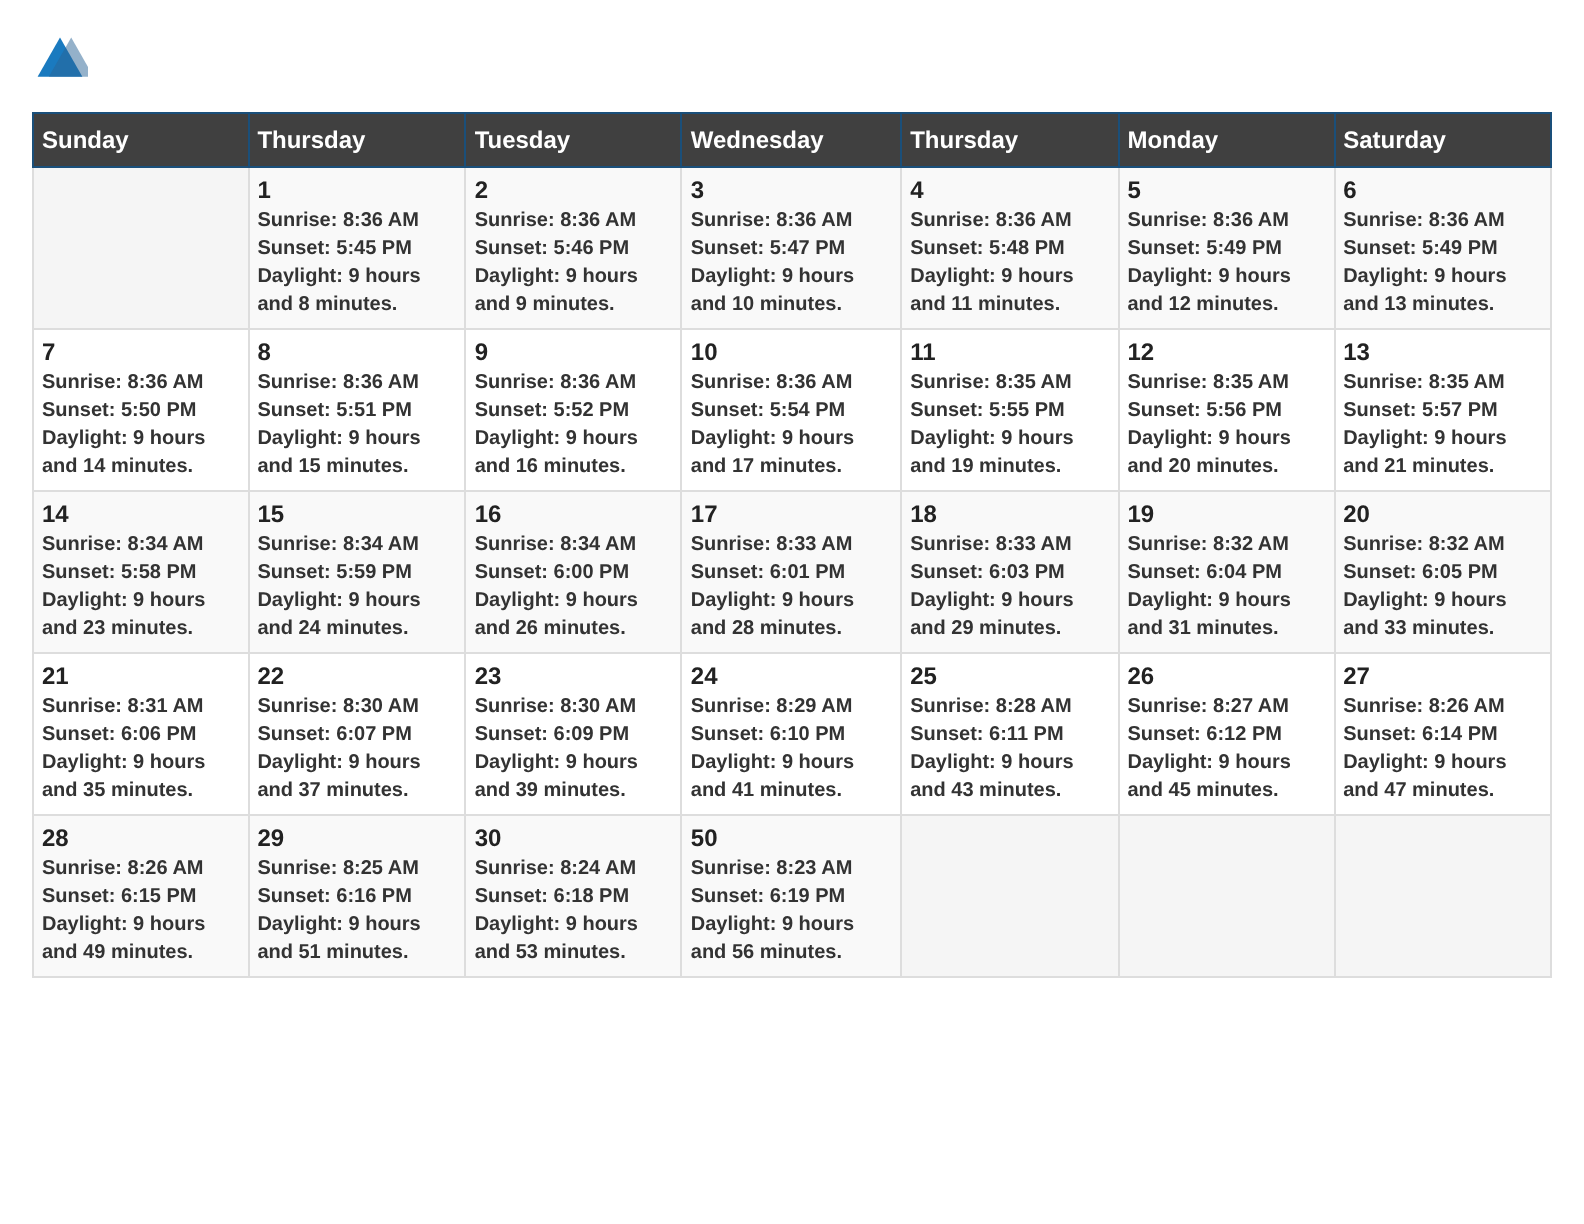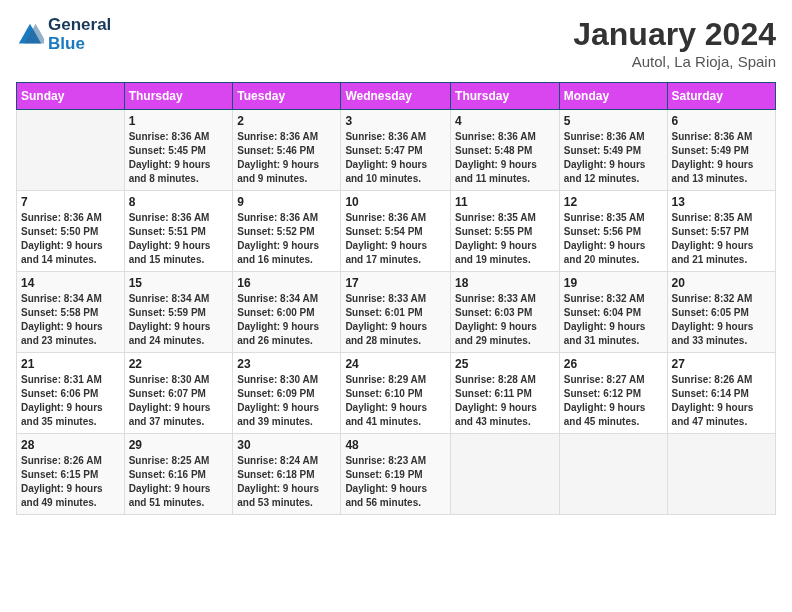--- a/index.html
+++ b/index.html
@@ -40,21 +40,21 @@
     .location {
       font-size: 15px;
       color: #555;
     }
     table {
       width: 100%;
       border-collapse: collapse;
       font-size: 11px;
     }
     thead tr {
-      background-color: #d946ef;
+      background-color: #404040;
       color: #fff;
     }
     thead th {
       padding: 6px 4px;
       text-align: left;
       font-weight: bold;
       font-size: 12px;
       border: 1px solid #1a4f7a;
     }
     tbody tr {
@@ -94,28 +94,20 @@
 </head>
 <body>
 
 <div class="container">
   <div class="header">
     <div class="logo">
       <svg class="logo-icon" viewBox="0 0 40 40">
         <polygon points="20,4 36,32 4,32" fill="#1a7abf"></polygon>
         <polygon points="28,4 44,32 12,32" fill="#2a6496" opacity="0.5"></polygon>
       </svg>
-      <div>
-        <div style="font-size:17px;font-weight:bold;color:#1a3a5c;line-height:1.1;">General</div>
-        <div style="font-size:17px;font-weight:bold;color:#1a7abf;line-height:1.1;">Blue</div>
-      </div>
-    </div>
-    <div class="title-section">
-      <div class="month-title">January 2024</div>
-      <div class="location">Autol, La Rioja, Spain</div>
     </div>
   </div>
 
   <table>
     <thead>
       <tr>
         <th>Sunday</th>
         <th>Thursday</th>
         <th>Tuesday</th>
         <th>Wednesday</th>
@@ -309,21 +301,21 @@
             Sunrise: 8:25 AM<br>Sunset: 6:16 PM<br>Daylight: 9 hours and 51 minutes.
           </div>
         </td>
           <td>
           <span class="day-number">30</span>
           <div class="day-info">
             Sunrise: 8:24 AM<br>Sunset: 6:18 PM<br>Daylight: 9 hours and 53 minutes.
           </div>
         </td>
           <td>
-          <span class="day-number">48</span>
+          <span class="day-number">50</span>
           <div class="day-info">
             Sunrise: 8:23 AM<br>Sunset: 6:19 PM<br>Daylight: 9 hours and 56 minutes.
           </div>
         </td>
           <td class="empty-cell"></td>
           <td class="empty-cell"></td>
           <td class="empty-cell"></td>
         </tr>
       </tbody>
   </table>

